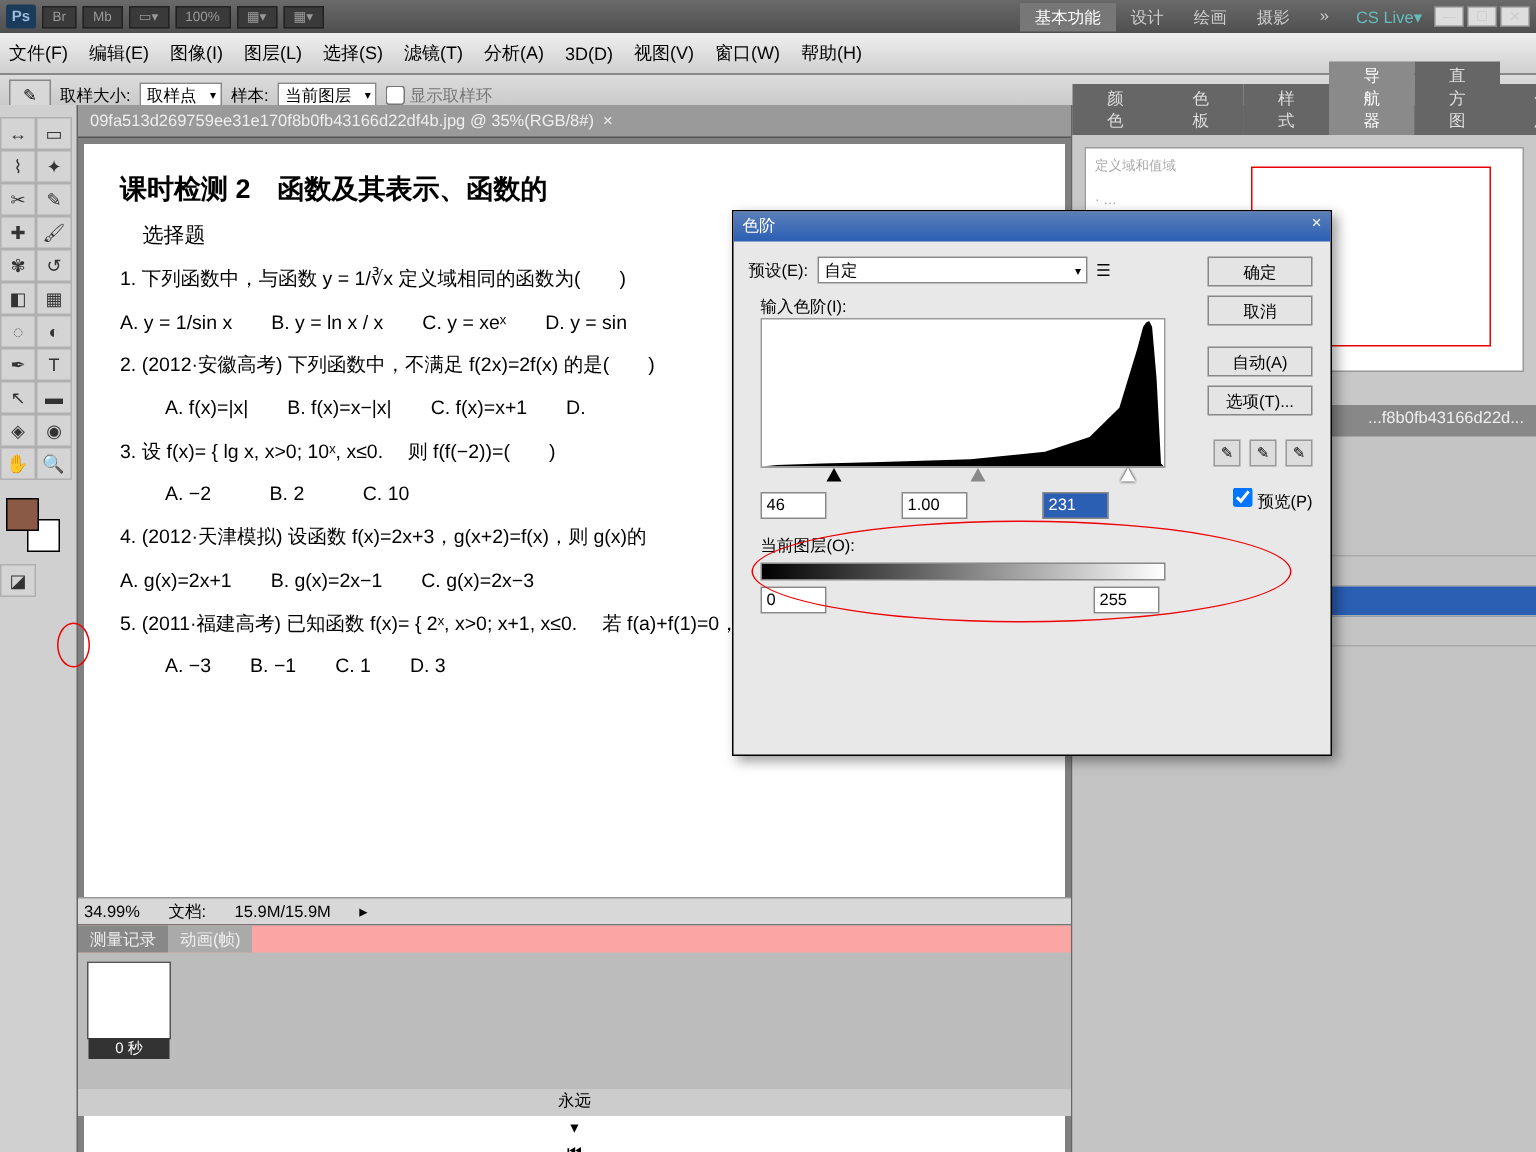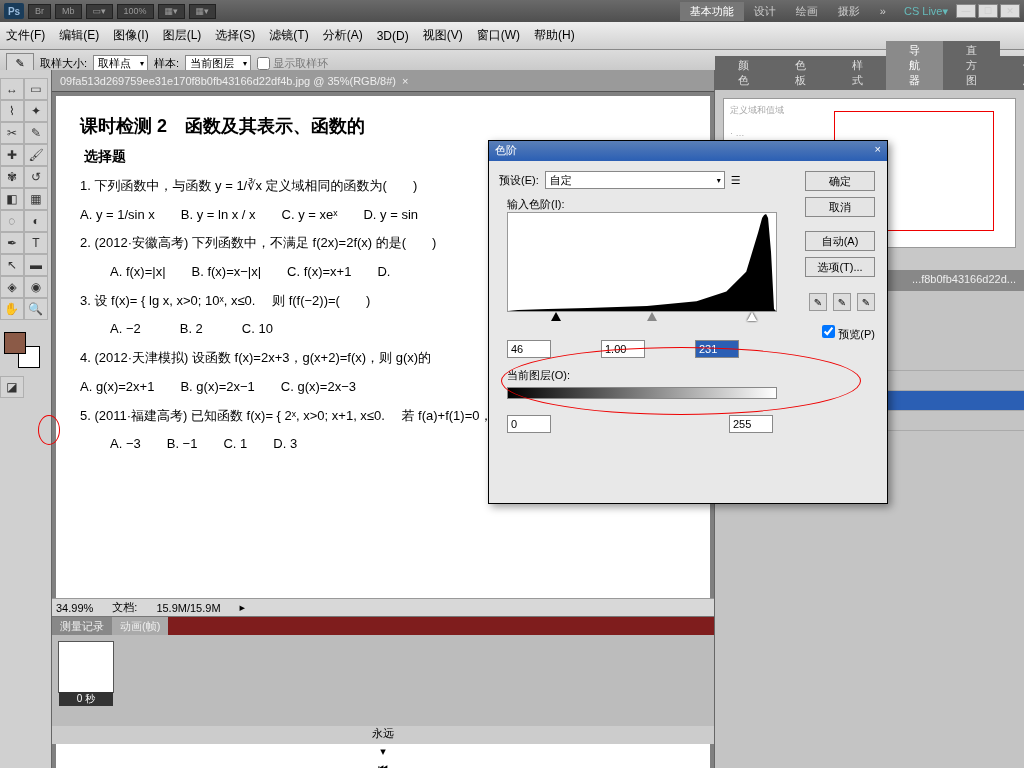--- a/index.html
+++ b/index.html
@@ -28,53 +28,53 @@
 .fgbg{position:relative;width:36px;height:36px;}
 .fg{position:absolute;width:22px;height:22px;background:#8b5a47;border:1px solid #000;top:0;left:0;}
 .bg{position:absolute;width:22px;height:22px;background:#fff;border:1px solid #000;bottom:0;right:0;}
 .annot1{position:absolute;border:1px solid #e00;border-radius:50%;width:22px;height:30px;left:38px;top:345px;z-index:5;}
 .doc-area{flex:1;display:flex;flex-direction:column;background:#808080;position:relative;}
 .doctab{height:22px;background:#9a9a9a;display:flex;align-items:center;padding:0 8px;color:#eee;font-size:11px;border-bottom:1px solid #555;}
 .doctab .x{margin-left:6px;}
 .canvas{flex:1;background:#fff;margin:4px 4px 0 4px;position:relative;overflow:hidden;}
 .page{padding:18px 24px;font-family:SimSun,serif;}
 .page h2{font-size:18px;font-weight:bold;margin-bottom:10px;}
-.page .sec{font-size:14px;font-weight:bold;margin:8px 4px;}
+.page .sec{font-size:14px;font-weight:normal;margin:8px 15px;}
 .page p{font-size:13px;line-height:1.9;margin:4px 0;}
 .rightpanels{width:310px;background:#d0d0d0;display:flex;flex-direction:column;border-left:1px solid #666;}
 .paneltabs{height:20px;background:#777;display:flex;align-items:end;font-size:11px;}
 .ptab{padding:2px 23px;color:#ddd;background:#666;}
 .ptab.active{background:#8a8a8a;color:#fff;}
 .navprev{height:180px;background:#c8c8c8;padding:8px;}
 .navimg{background:#fff;border:1px solid #999;height:150px;position:relative;padding:6px;}
 .navimg .redbox{position:absolute;border:1px solid #e00;top:12px;left:110px;width:160px;height:120px;}
 .historypanel{flex:1;background:#c4c4c4;}
 .hhead{background:#888;color:#eee;padding:3px 8px;font-size:11px;}
 .hrow{height:20px;display:flex;align-items:center;padding:0 30px;gap:6px;font-size:11px;border-bottom:1px solid #aaa;}
 .hrow.sel{background:#2b5fb4;color:#fff;}
 .annot3{border:1px solid #e00;border-radius:50%;width:85px;height:20px;position:absolute;}
 .statusbar{position:absolute;bottom:152px;left:52px;right:310px;height:18px;background:#d8d8d8;border-top:1px solid #999;display:flex;align-items:center;font-size:11px;padding:0 4px;gap:19px;}
 .bottompanel{position:absolute;bottom:42px;left:52px;right:310px;height:110px;background:#bcbcbc;border-top:1px solid #777;}
-.btabs{height:18px;background:#7f1d1d;display:flex;font-size:11px;}
+.btabs{height:18px;background:#fca5a5;display:flex;font-size:11px;}
 .btab{padding:2px 8px;background:#888;color:#eee;}
 .btab.active{background:#aaa;}
 .thumb{margin:6px;width:56px;height:52px;background:#fff;border:1px solid #555;position:relative;}
 .thumb::after{content:attr(data-lbl);position:absolute;bottom:-14px;left:0;right:0;background:#333;color:#fff;font-size:10px;text-align:center;}
 .scrollbot{position:absolute;bottom:24px;left:52px;right:310px;height:18px;background:#ccc;display:flex;align-items:center;font-size:10px;padding:0 4px;gap:4px;flex-direction:column;}
 
 .dialog{position:absolute;left:488px;top:140px;width:400px;height:364px;background:#e8e8e8;border:1px solid #000;box-shadow:3px 3px 8px rgba(0,0,0,0.4);z-index:50;}
 .dlgtitle{height:20px;background:linear-gradient(#5a7fb8,#2b5fb4);color:#fff;padding:2px 6px;font-size:12px;display:flex;justify-content:space-between;}
 .dlgbody{padding:10px;position:relative;}
 .dlgrow{display:flex;align-items:center;gap:6px;margin-bottom:8px;font-size:11px;}
 .dlgbtn{position:absolute;right:12px;width:70px;height:20px;background:#e4e4e4;border:1px solid #888;font-size:11px;}
 .histo{width:270px;height:100px;border:1px solid #999;background:#fff;position:relative;margin-left:8px;}
 .histo svg{width:100%;height:100%;}
 .sliders{width:270px;height:12px;position:relative;margin-left:8px;}
 .tri{position:absolute;width:0;height:0;border-left:5px solid transparent;border-right:5px solid transparent;top:0;}
-.numrow{display:flex;width:278px;margin-left:8px;gap:50px;margin-top:16px;}
+.numrow{display:flex;width:278px;margin-left:8px;gap:50px;margin-top:4px;}
 .numin{width:44px;height:18px;border:1px solid #888;background:#fff;font-size:11px;padding:0 3px;}
 .numin.sel{background:#2b5fb4;color:#fff;}
 .gradient{width:270px;height:12px;margin-left:8px;background:linear-gradient(to right,#000,#fff);border:1px solid #888;margin-top:4px;}
 .eyedrops{position:absolute;right:12px;top:132px;display:flex;gap:6px;}
 .eyedrop{width:18px;height:18px;border:1px solid #999;background:#ddd;font-size:10px;display:flex;align-items:center;justify-content:center;}
 .annot2{position:absolute;border:1px solid #e00;border-radius:50%;width:360px;height:68px;left:12px;top:186px;pointer-events:none;}
 </style>
 </head>
 <body>
 

